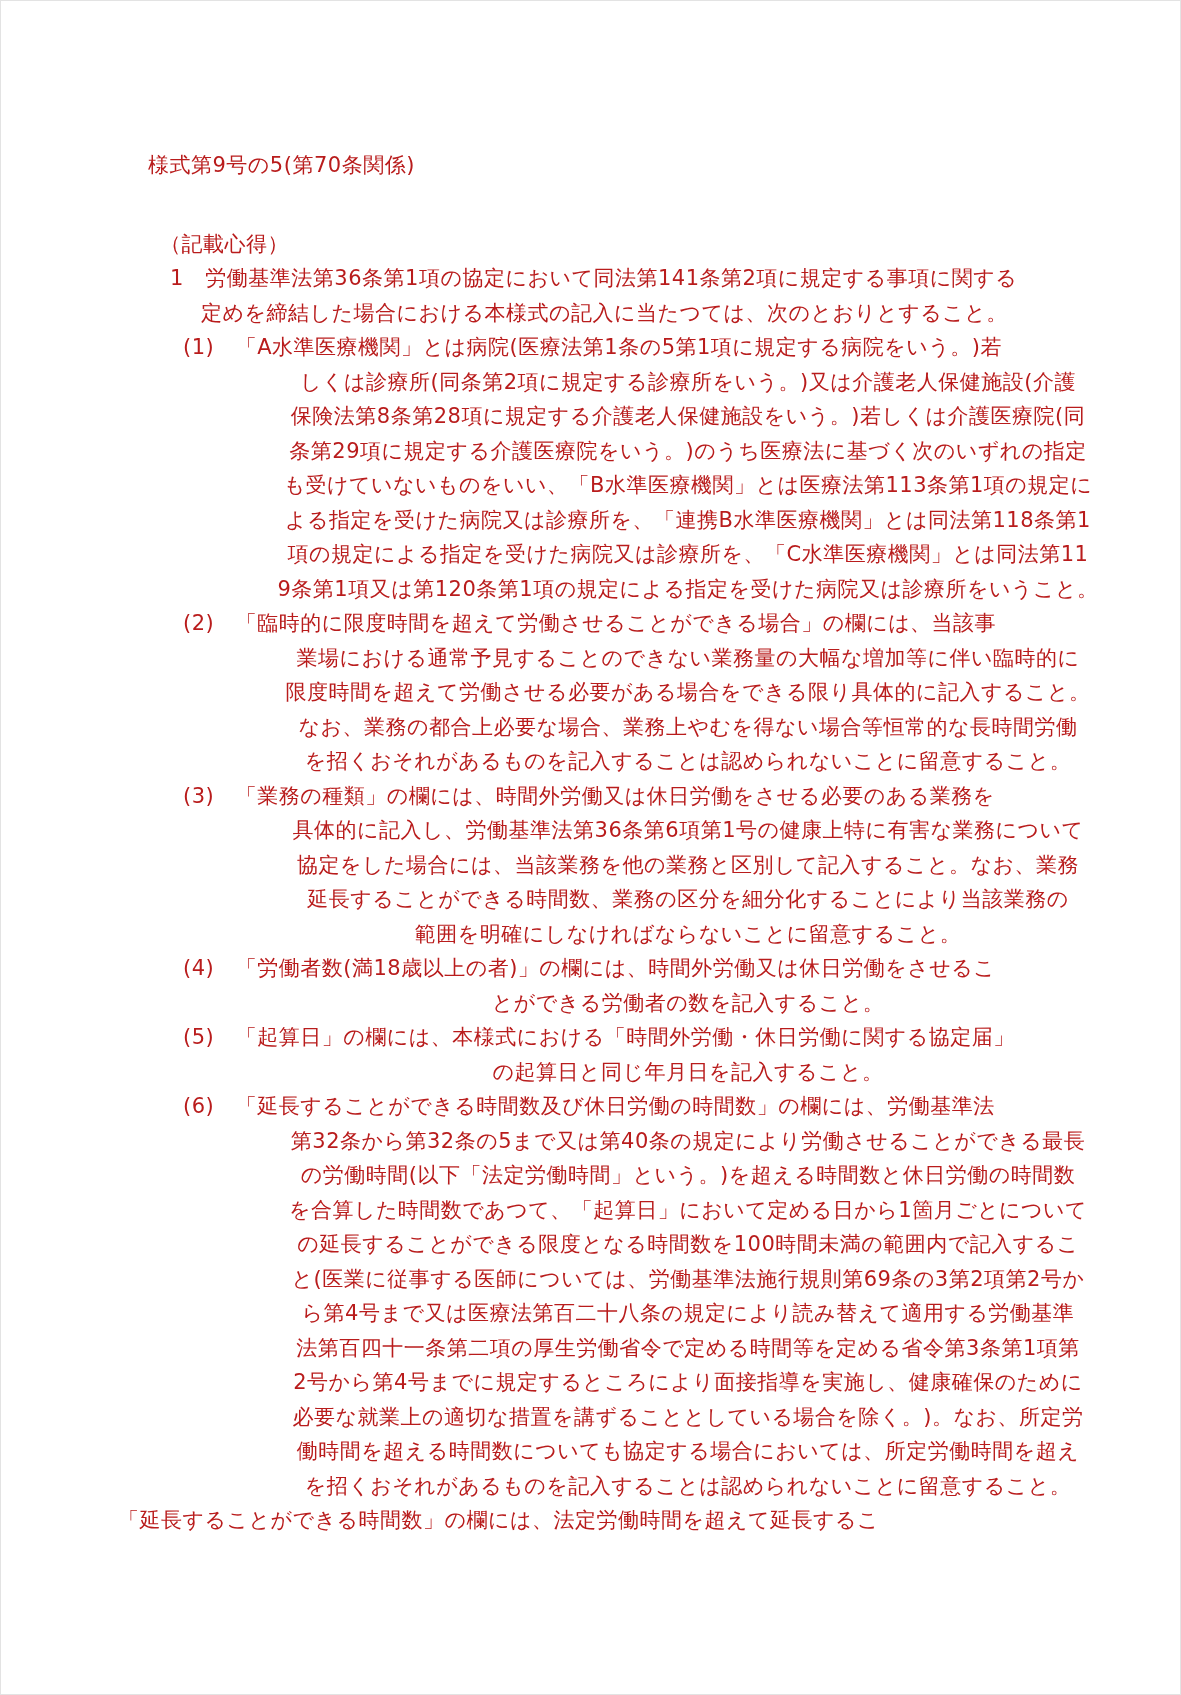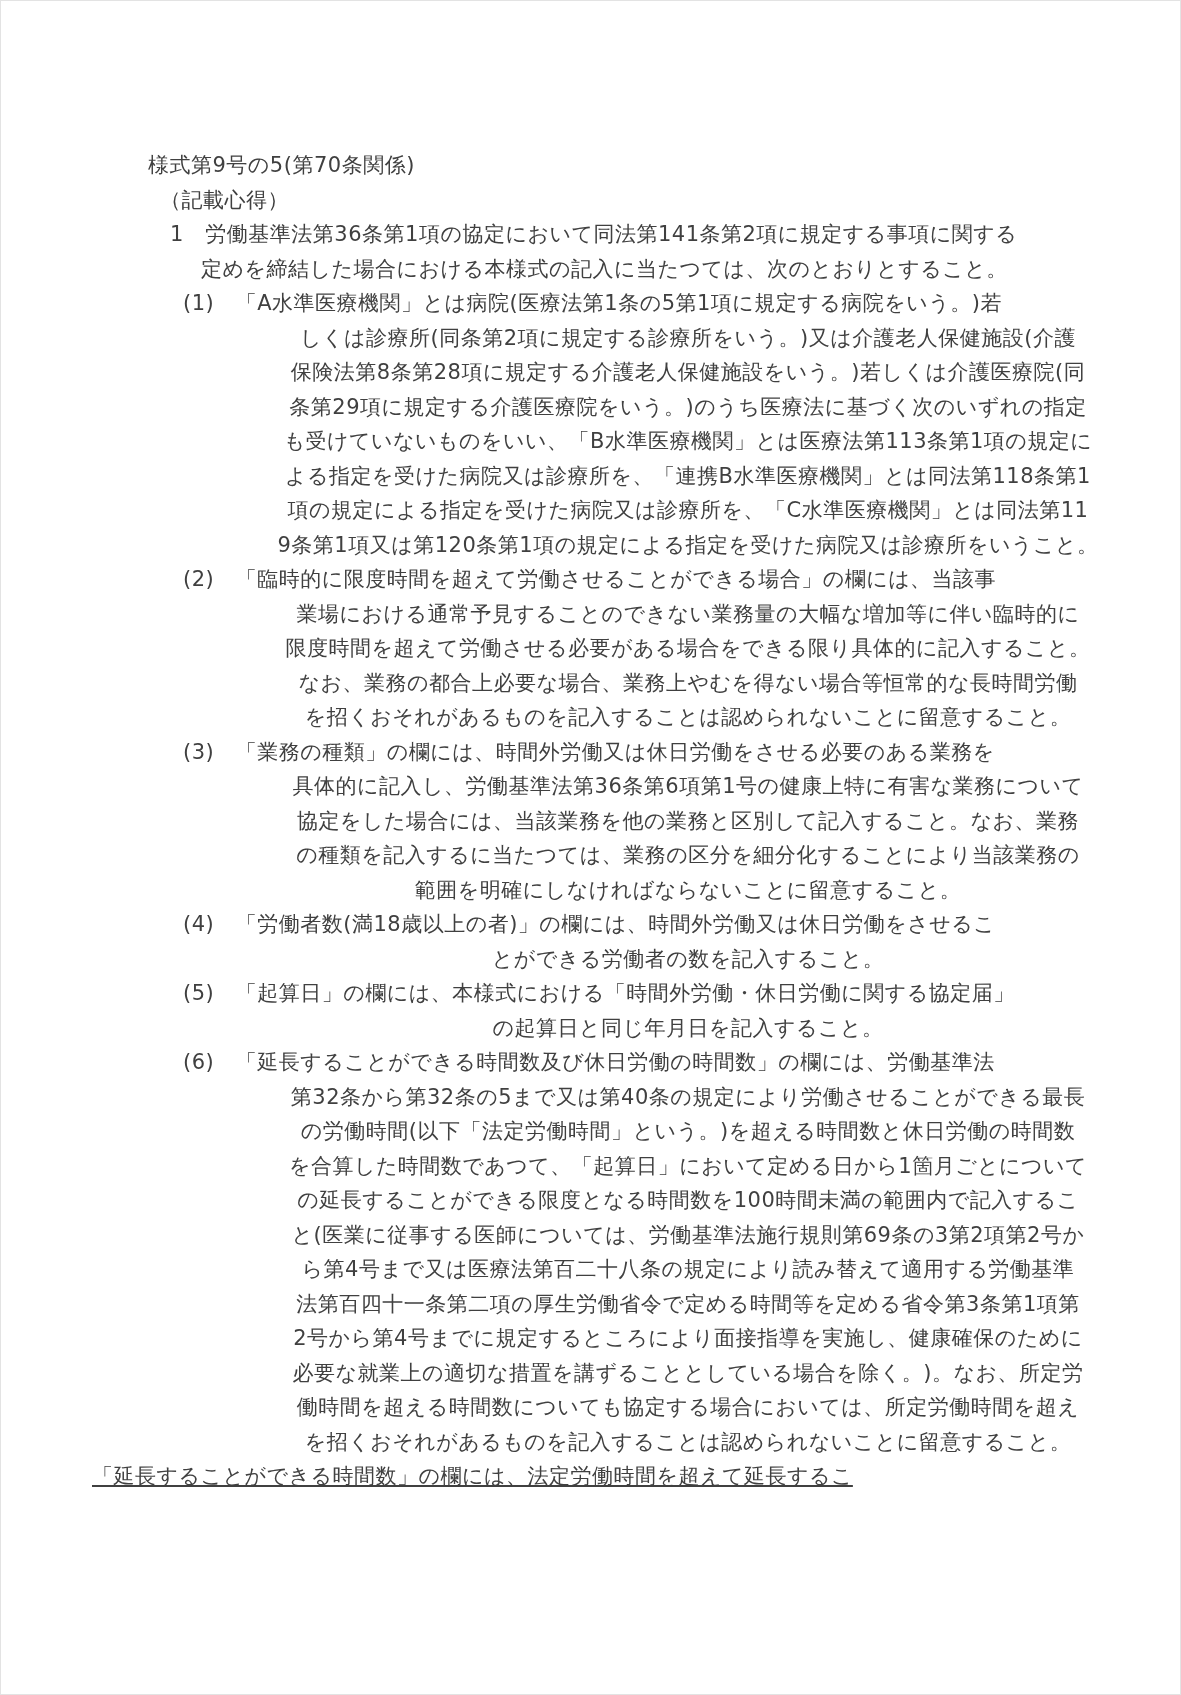--- a/index.html
+++ b/index.html
@@ -9,39 +9,39 @@
   }
   .page {
     position: relative;
     width: 1181px;
     height: 1695px;
     background: #ffffff;
     box-sizing: border-box;
     padding-top: 148px;
     overflow: hidden;
     font-family: "DejaVu Sans", "Liberation Sans", sans-serif;
-    color: #404040;
+    color: #b91c1c;
     outline: 1px solid #e3e3e3;
     outline-offset: -1px;
   }
   .line {
     font-size: 21px;
     line-height: 34.5px;
     height: 34.5px;
     white-space: pre;
     letter-spacing: 0.5px;
   }
   
   .t-title      { padding-left: 148px; }
-  .t-note       { padding-left: 160px; }
+  .t-note       { padding-left: 160px; margin-top: 44px; }
   .i-item1-head { padding-left: 170px; }
   .i-item1-cont { padding-left: 177px; margin-left: 24px; }
   .i-sub-head   { padding-left: 183px; }
   .i-sub-cont   { padding-left: 195px; text-align: center; }
-  .i-sub2-head  { padding-left: 92px; text-decoration: underline; }
+  .i-sub2-head  { padding-left: 118px; }
 </style>
 </head>
 <body>
 
 <div class="page">
   <div class="line t-title">様式第9号の5(第70条関係)</div>
   <div class="line t-note">（記載心得）</div>
   <div>
       <div class="line i-item1-head">1　労働基準法第36条第1項の協定において同法第141条第2項に規定する事項に関する</div>
       <div class="line i-item1-cont">定めを締結した場合における本様式の記入に当たつては、次のとおりとすること。</div>
@@ -54,21 +54,21 @@
       <div class="line i-sub-cont">項の規定による指定を受けた病院又は診療所を、「C水準医療機関」とは同法第11</div>
       <div class="line i-sub-cont">9条第1項又は第120条第1項の規定による指定を受けた病院又は診療所をいうこと。</div>
       <div class="line i-sub-head">(2)　「臨時的に限度時間を超えて労働させることができる場合」の欄には、当該事</div>
       <div class="line i-sub-cont">業場における通常予見することのできない業務量の大幅な増加等に伴い臨時的に</div>
       <div class="line i-sub-cont">限度時間を超えて労働させる必要がある場合をできる限り具体的に記入すること。</div>
       <div class="line i-sub-cont">なお、業務の都合上必要な場合、業務上やむを得ない場合等恒常的な長時間労働</div>
       <div class="line i-sub-cont">を招くおそれがあるものを記入することは認められないことに留意すること。</div>
       <div class="line i-sub-head">(3)　「業務の種類」の欄には、時間外労働又は休日労働をさせる必要のある業務を</div>
       <div class="line i-sub-cont">具体的に記入し、労働基準法第36条第6項第1号の健康上特に有害な業務について</div>
       <div class="line i-sub-cont">協定をした場合には、当該業務を他の業務と区別して記入すること。なお、業務</div>
-      <div class="line i-sub-cont">の種類を記入するに当たつては、業務の区分を細分化することにより当該業務の</div>
+      <div class="line i-sub-cont">延長することができる時間数、業務の区分を細分化することにより当該業務の</div>
       <div class="line i-sub-cont">範囲を明確にしなければならないことに留意すること。</div>
       <div class="line i-sub-head">(4)　「労働者数(満18歳以上の者)」の欄には、時間外労働又は休日労働をさせるこ</div>
       <div class="line i-sub-cont">とができる労働者の数を記入すること。</div>
       <div class="line i-sub-head">(5)　「起算日」の欄には、本様式における「時間外労働・休日労働に関する協定届」</div>
       <div class="line i-sub-cont">の起算日と同じ年月日を記入すること。</div>
       <div class="line i-sub-head">(6)　「延長することができる時間数及び休日労働の時間数」の欄には、労働基準法</div>
       <div class="line i-sub-cont">第32条から第32条の5まで又は第40条の規定により労働させることができる最長</div>
       <div class="line i-sub-cont">の労働時間(以下「法定労働時間」という。)を超える時間数と休日労働の時間数</div>
       <div class="line i-sub-cont">を合算した時間数であつて、「起算日」において定める日から1箇月ごとについて</div>
       <div class="line i-sub-cont">の延長することができる限度となる時間数を100時間未満の範囲内で記入するこ</div>

